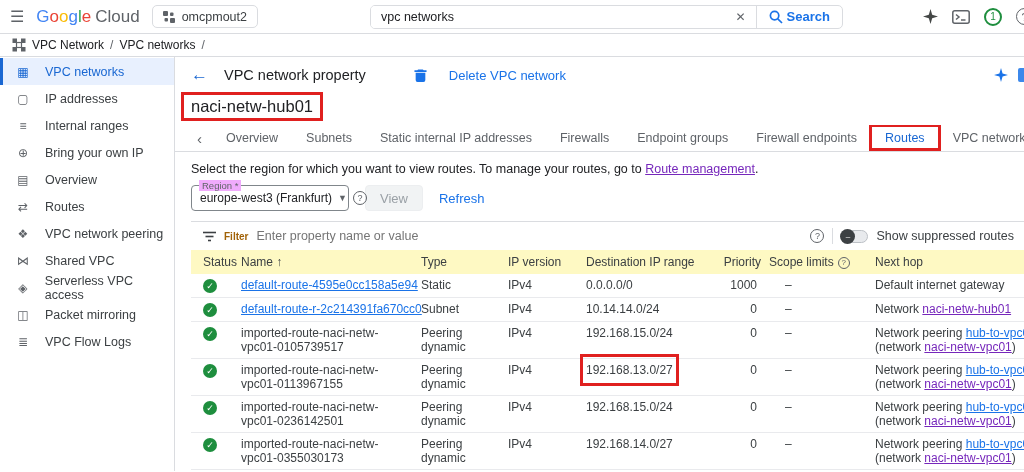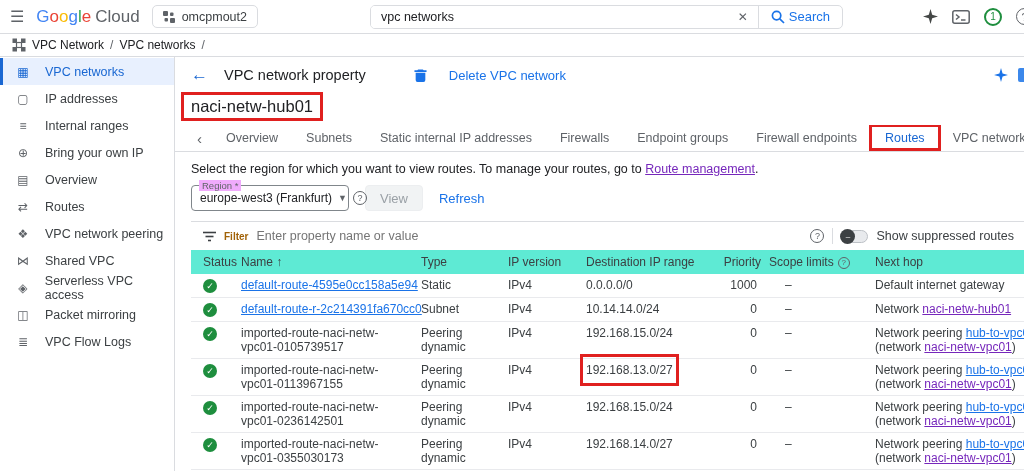--- a/index.html
+++ b/index.html
@@ -15,21 +15,21 @@
   .logo .cloud { color:#5f6368; font-size:17px; }
   .chip { display:flex; align-items:center; gap:7px; border:1px solid #dadce0; border-radius:5px;
     height:23px; padding:0 10px; margin-left:12px; font-size:12.5px; color:#3c4043; cursor:pointer; }
   .search { display:flex; align-items:stretch; height:24px; margin-left:112px; width:473px;
     border:1px solid #dadce0; border-radius:5px; overflow:hidden; }
   .search input { flex:1; border:none; outline:none; font-size:12.5px; padding:0 10px;
     color:#202124; font-family:inherit; }
   .search .clear { display:flex; align-items:center; padding:0 10px; color:#5f6368;
     font-size:12px; cursor:pointer; }
   .search-btn { display:flex; align-items:center; gap:4px; border-left:1px solid #dadce0;
-    padding:0 12px; color:#1a73e8; font-size:13px; font-weight:400; cursor:pointer; }
+    padding:0 12px; color:#1a73e8; font-size:13px; font-weight:700; cursor:pointer; }
   .tb-right { margin-left:auto; display:flex; align-items:center; gap:14px; padding-right:0; }
   .badge { width:18px; height:18px; border:2px solid #1e8e3e; border-radius:50%; color:#1e8e3e;
     font-size:10px; display:flex; align-items:center; justify-content:center; font-weight:500; }
   .helpq { width:17px; height:17px; border:1.5px solid #5f6368; border-radius:50%; color:#5f6368;
     font-size:11px; display:flex; align-items:center; justify-content:center; margin-right:-9px; }
 
   
   .crumbbar { height:23px; display:flex; align-items:center; gap:6px; padding:0 0 0 12px;
     border-bottom:1px solid #dadce0; font-size:12px; color:#202124; }
   .crumb { cursor:pointer; }
@@ -92,21 +92,21 @@
   .filter-input { flex:1; border:none; outline:none; font-size:12.5px; color:#202124; font-family:inherit; }
   .fdiv { width:1px; height:16px; background:#dadce0; }
   .switch { width:27px; height:13px; background:#e8eaed; border:1px solid #bdc1c6; border-radius:8px;
     position:relative; flex:none; cursor:pointer; }
   .switch .knob { position:absolute; left:-2px; top:-2px; width:15px; height:15px; background:#3c4043;
     border-radius:50%; color:#fff; font-size:8px; display:flex; align-items:center; justify-content:center; }
   .toggle-label { font-size:12.5px; color:#3c4043; white-space:nowrap; }
 
   .thead, .trow { display:grid; grid-template-columns:50px 180px 87px 78px 128px 55px 106px 1fr;
     align-items:start; }
-  .thead { background:#5eead4; }
+  .thead { background:#fef9c3; }
   .thead .cell { font-weight:500; color:#3c4043; padding:5px 8px 5px 0; font-size:12px; }
   .cell { font-size:12px; line-height:14px; padding:4px 8px 4px 0; color:#3c4043; }
   .trow { border-bottom:1px solid #e9eaed; }
   .c0 { padding-left:12px; }
   .thead .c0 { padding-left:12px; }
   .c5 { text-align:right; padding-right:12px; }
   .c6 { padding-left:16px; }
   .check { width:14px; height:14px; background:#1e8e3e; border-radius:50%; color:#fff; font-size:9px;
     display:inline-flex; align-items:center; justify-content:center; }
   .link { color:#1a73e8; text-decoration:underline; cursor:pointer; white-space:nowrap; }

